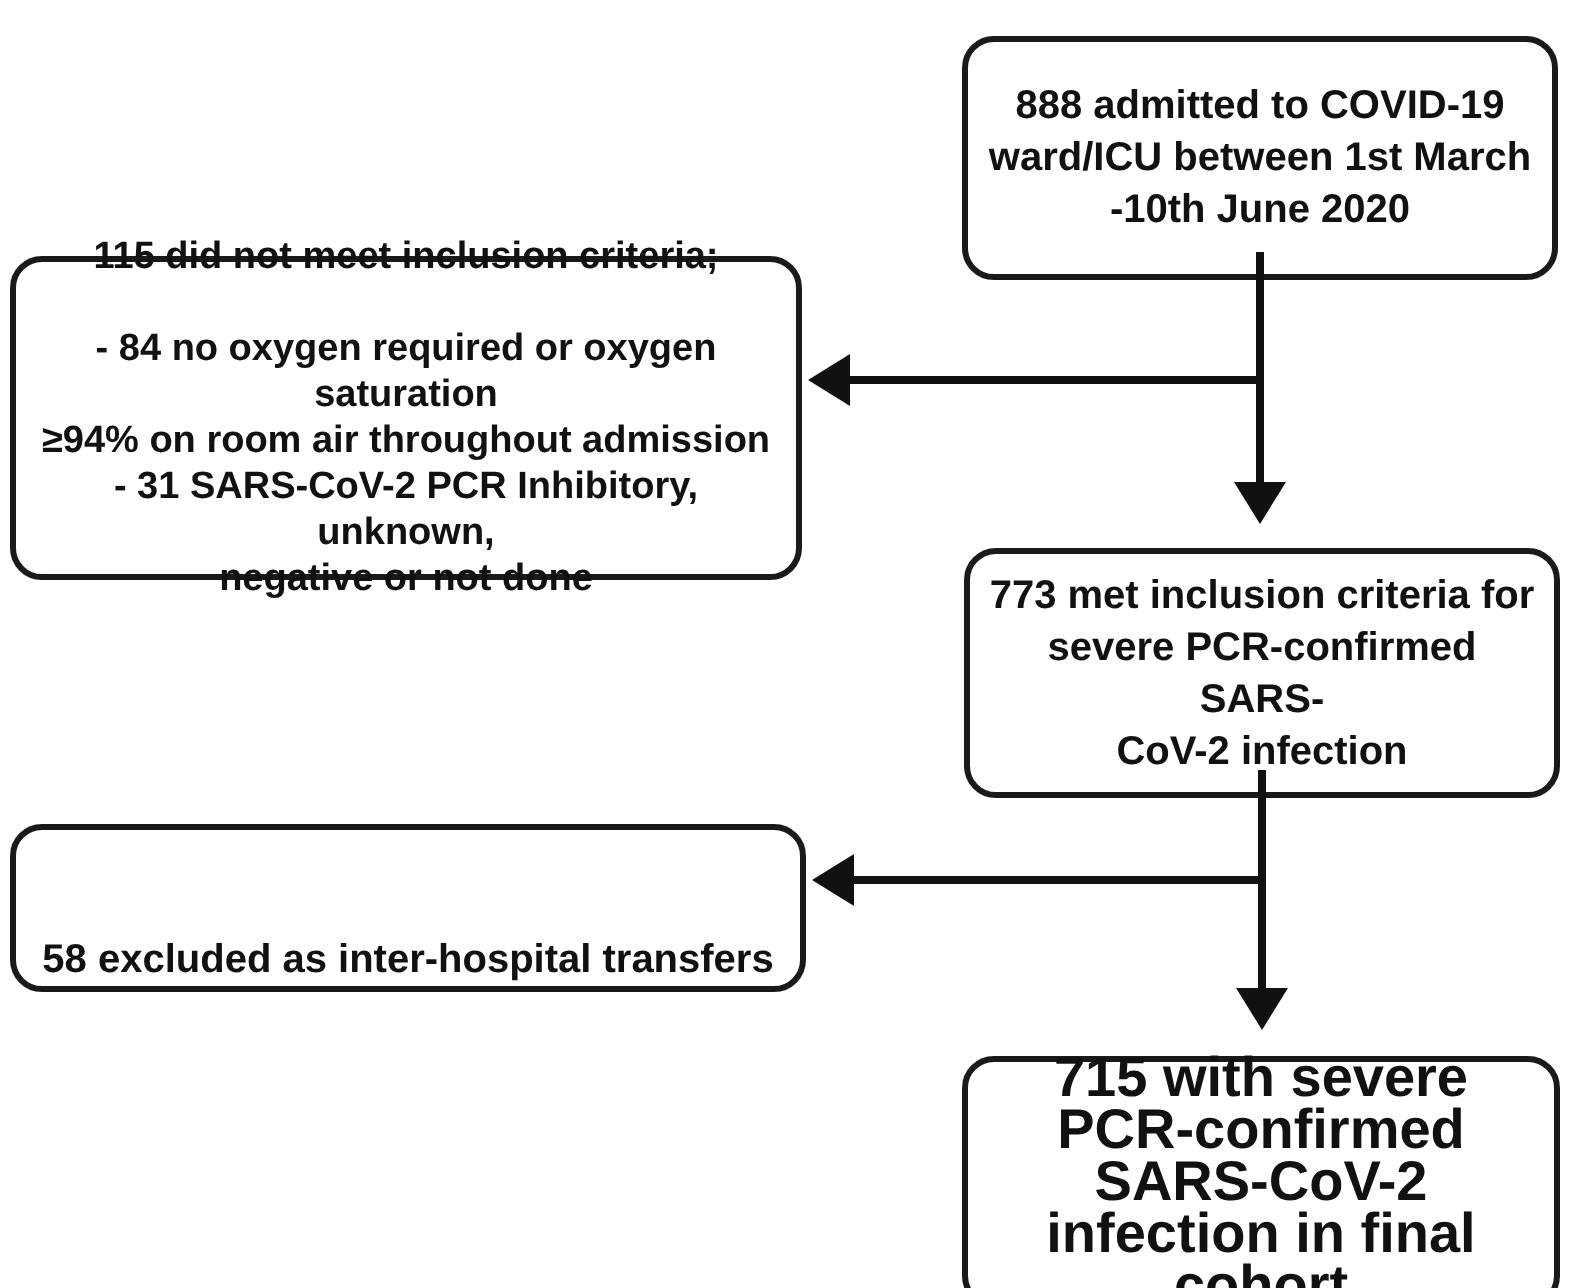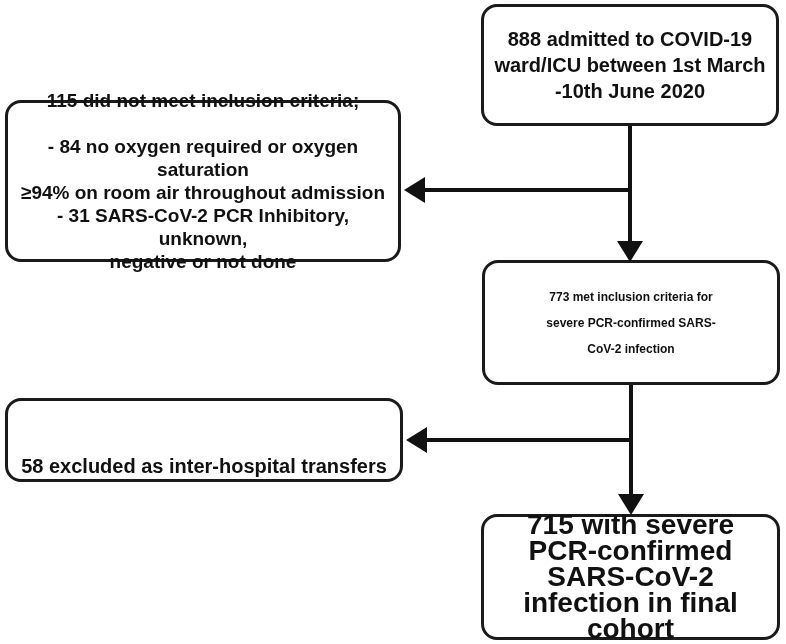--- a/index.html
+++ b/index.html
@@ -15,31 +15,32 @@
     overflow: hidden;
   }
   .box {
     position: absolute;
     border: 3.5px solid #1a1a1a;
     border-radius: 16px;
     background: #ffffff;
     display: flex;
     align-items: center;
     justify-content: center;
+    margin-top: 14px;
   }
   .box-text {
     width: 100%;
     text-align: center;
     white-space: pre-line;
     padding: 0 6px;
   }
   
   .b-admitted { left: 481px; top: 4px;   width: 298px; height: 122px; font-size: 20px; line-height: 26px; }
-  .b-notmet   { left: 5px;   top: 100px; width: 396px; height: 162px; font-size: 19px; line-height: 23px; }
-  .b-met      { left: 482px; top: 260px; width: 298px; height: 125px; font-size: 12px; line-height: 26px; }
+  .b-notmet   { left: 5px;   top: 114px; width: 396px; height: 162px; font-size: 19px; line-height: 23px; }
+  .b-met      { left: 482px; top: 260px; width: 298px; height: 125px; font-size: 20px; line-height: 26px; }
   .b-excluded { left: 5px;   top: 398px; width: 398px; height: 84px;  font-size: 20px; line-height: 26px; align-items: flex-end; }
   .b-final    { left: 481px; top: 514px; width: 299px; height: 126px; font-size: 28px; line-height: 26px; align-items: center; }
 
   
   .shaft-v { position: absolute; width: 4px; background: #111111; }
   .shaft-h { position: absolute; height: 4px; background: #111111; }
   .head-down {
     position: absolute; width: 0; height: 0;
     border-left: 13px solid transparent;
     border-right: 13px solid transparent;

